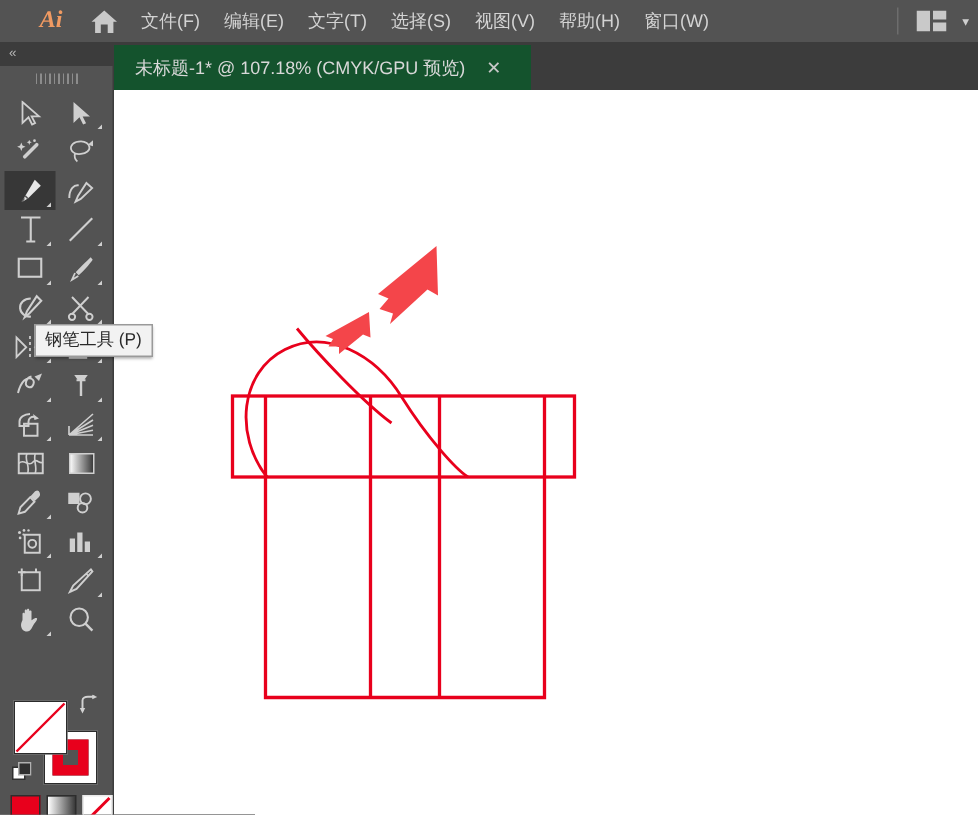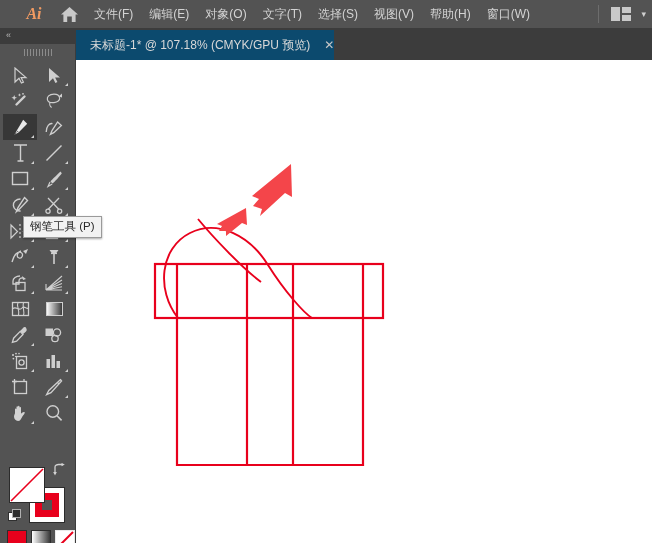--- a/index.html
+++ b/index.html
@@ -82,24 +82,24 @@
   .tabbar {
     position: absolute;
     left: 0; top: 28px;
     width: 652px; height: 32px;
     background: #3c3c3c;
   }
   .doc-tab {
     position: absolute;
     left: 76px; top: 2px;
     height: 30px;
-    background: #0c4a6e;
-    display: flex;
-    align-items: center;
-    padding: 0 0 0 14px;
+    background: #14532d;
+    display: flex;
+    align-items: center;
+    padding: 0 20px 0 14px;
     box-sizing: border-box;
   }
   .doc-tab-title {
     color: #d8d8d8;
     font-size: 12px;
     white-space: nowrap;
   }
   .doc-tab-close {
     color: #c8c8c8;
     font-size: 12px;
@@ -274,21 +274,20 @@
   <div class="menubar">
     <div class="ai-logo">Ai</div>
     <div class="home-btn">
       <svg width="19" height="17" viewBox="0 0 19 17">
         <path d="M9.5 1 L18 8.5 L15.6 8.5 L15.6 16 L11.8 16 L11.8 10.4 L7.2 10.4 L7.2 16 L3.4 16 L3.4 8.5 L1 8.5 Z" fill="#c9c9c9"></path>
       </svg>
     </div>
     <div class="menu-items">
       <div class="menu-item">文件(F)</div>
       <div class="menu-item">编辑(E)</div>
-      <div class="menu-item">对象(O)</div>
       <div class="menu-item">文字(T)</div>
       <div class="menu-item">选择(S)</div>
       <div class="menu-item">视图(V)</div>
       <div class="menu-item">帮助(H)</div>
       <div class="menu-item">窗口(W)</div>
     </div>
     <div class="menubar-right">
       <div class="menu-sep"></div>
       <div class="arrange-icon">
         <svg width="20" height="14" viewBox="0 0 20 14">

